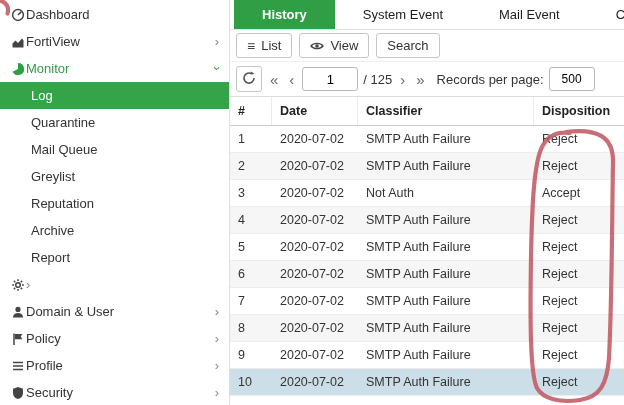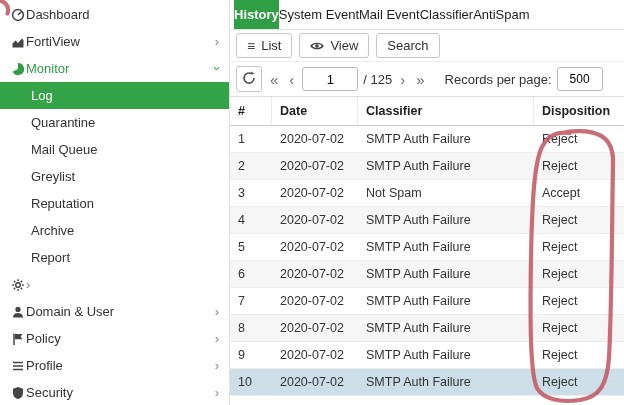--- a/index.html
+++ b/index.html
@@ -16,36 +16,36 @@
   .side-item .chev{color:#888;font-size:13px;line-height:1}
   .side-item.green,.side-item.green .icn,.side-item.green .chev{color:#2f9e44}
   .chev.down{display:inline-block;transform:rotate(90deg)}
   .side-sub{display:flex;align-items:center;height:27px;padding-left:31px;font-size:13px;color:#333;cursor:pointer}
   .side-sub.selected{background:#35a348;color:#fff}
 
   
   main{flex:1;display:flex;flex-direction:column;min-width:0}
   .tabbar{height:30px;display:flex;align-items:stretch;border-bottom:1px solid #e3e3e3;
     padding-left:4px;white-space:nowrap;overflow:hidden}
-  .tab{padding:0 0;line-height:30px;font-size:13px;color:#1d1d1d;cursor:pointer}
+  .tab{padding:0 28px;line-height:30px;font-size:13px;color:#1d1d1d;cursor:pointer}
   .tab.active{background:#2f9e44;color:#fff;font-weight:bold}
 
   .toolbar{height:32px;display:flex;align-items:center;gap:7px;padding:0 6px;border-bottom:1px solid #efefef}
   .btn{display:inline-flex;align-items:center;gap:6px;border:1px solid #c6c6c6;border-radius:3px;
     background:#fff;padding:4px 10px;font-size:13px;color:#333;cursor:pointer}
   .btn .bicn{display:flex;align-items:center;color:#444;font-size:14px;line-height:1}
 
   .pager{height:34px;display:flex;align-items:center;gap:5px;padding:0 6px;font-size:13px;color:#333}
   .icon-btn{width:26px;height:26px;border:1px solid #c6c6c6;border-radius:3px;background:#fff;
     display:flex;align-items:center;justify-content:center;cursor:pointer}
   .nav{color:#666;font-size:15px;padding:0 3px;background:none;border:none;cursor:pointer;
     font-family:"Liberation Sans",sans-serif}
   .page-input{width:56px;height:24px;border:1px solid #b9b9b9;border-radius:3px;text-align:center;
     font-size:13px;font-family:"Liberation Sans",sans-serif}
-  .rec-label{margin-left:12px;white-space:nowrap}
+  .rec-label{margin-left:4px;white-space:nowrap}
   .rec-input{width:46px;height:24px;border:1px solid #b9b9b9;border-radius:3px;text-align:center;
     font-size:12px;font-family:"Liberation Sans",sans-serif}
 
   
   .thead{display:flex;height:30px;border-top:1px solid #ddd;border-bottom:1px solid #ccc;
     font-size:12.5px;color:#222;font-weight:bold;background:#fff}
   .thead .cell{display:flex;align-items:center;height:100%;border-right:1px solid #ebebeb}
   .thead .cell:last-child{border-right:none}
   .trow{display:flex;height:27px;align-items:center;font-size:12.5px;color:#333;
     border-bottom:1px solid #ededed;cursor:pointer;background:#fff}
@@ -236,21 +236,21 @@
       </div>
       <div class="trow">
         <div class="cell c-num">2</div>
         <div class="cell c-date">2020-07-02</div>
         <div class="cell c-cls">SMTP Auth Failure</div>
         <div class="cell c-disp">Reject</div>
       </div>
       <div class="trow">
         <div class="cell c-num">3</div>
         <div class="cell c-date">2020-07-02</div>
-        <div class="cell c-cls">Not Spam</div>
+        <div class="cell c-cls">Not Auth</div>
         <div class="cell c-disp">Accept</div>
       </div>
       <div class="trow">
         <div class="cell c-num">4</div>
         <div class="cell c-date">2020-07-02</div>
         <div class="cell c-cls">SMTP Auth Failure</div>
         <div class="cell c-disp">Reject</div>
       </div>
       <div class="trow">
         <div class="cell c-num">5</div>

